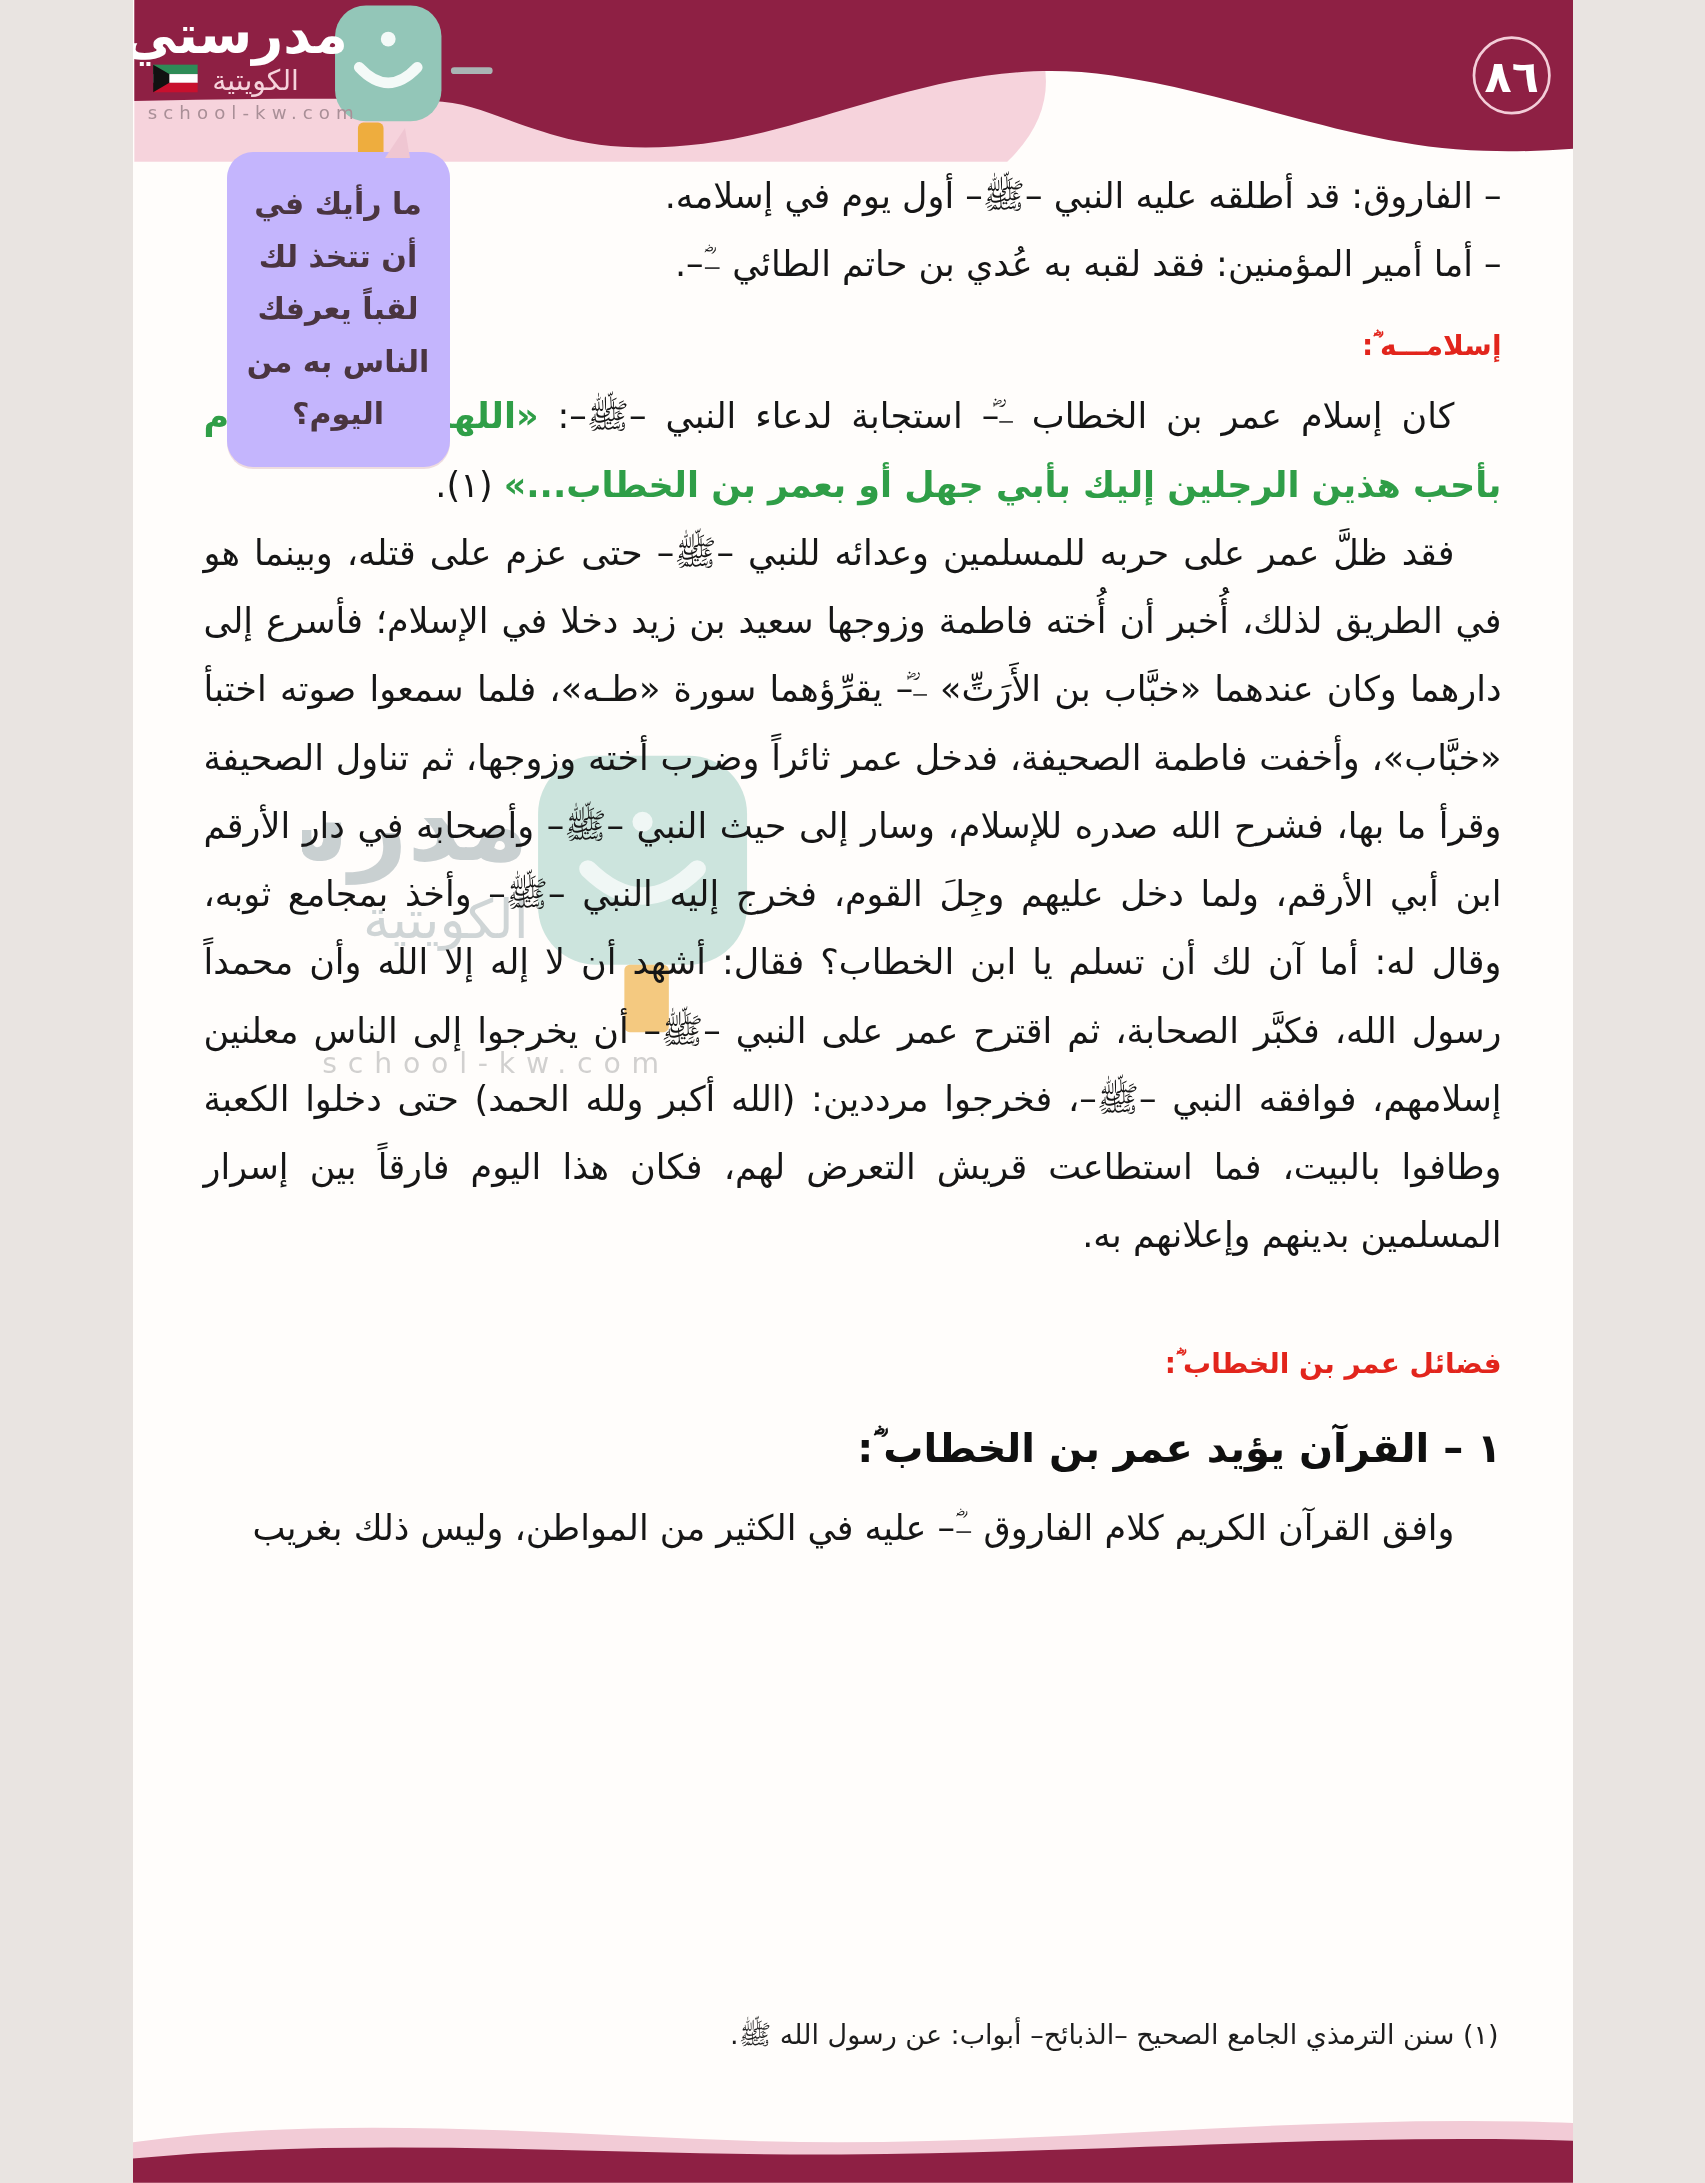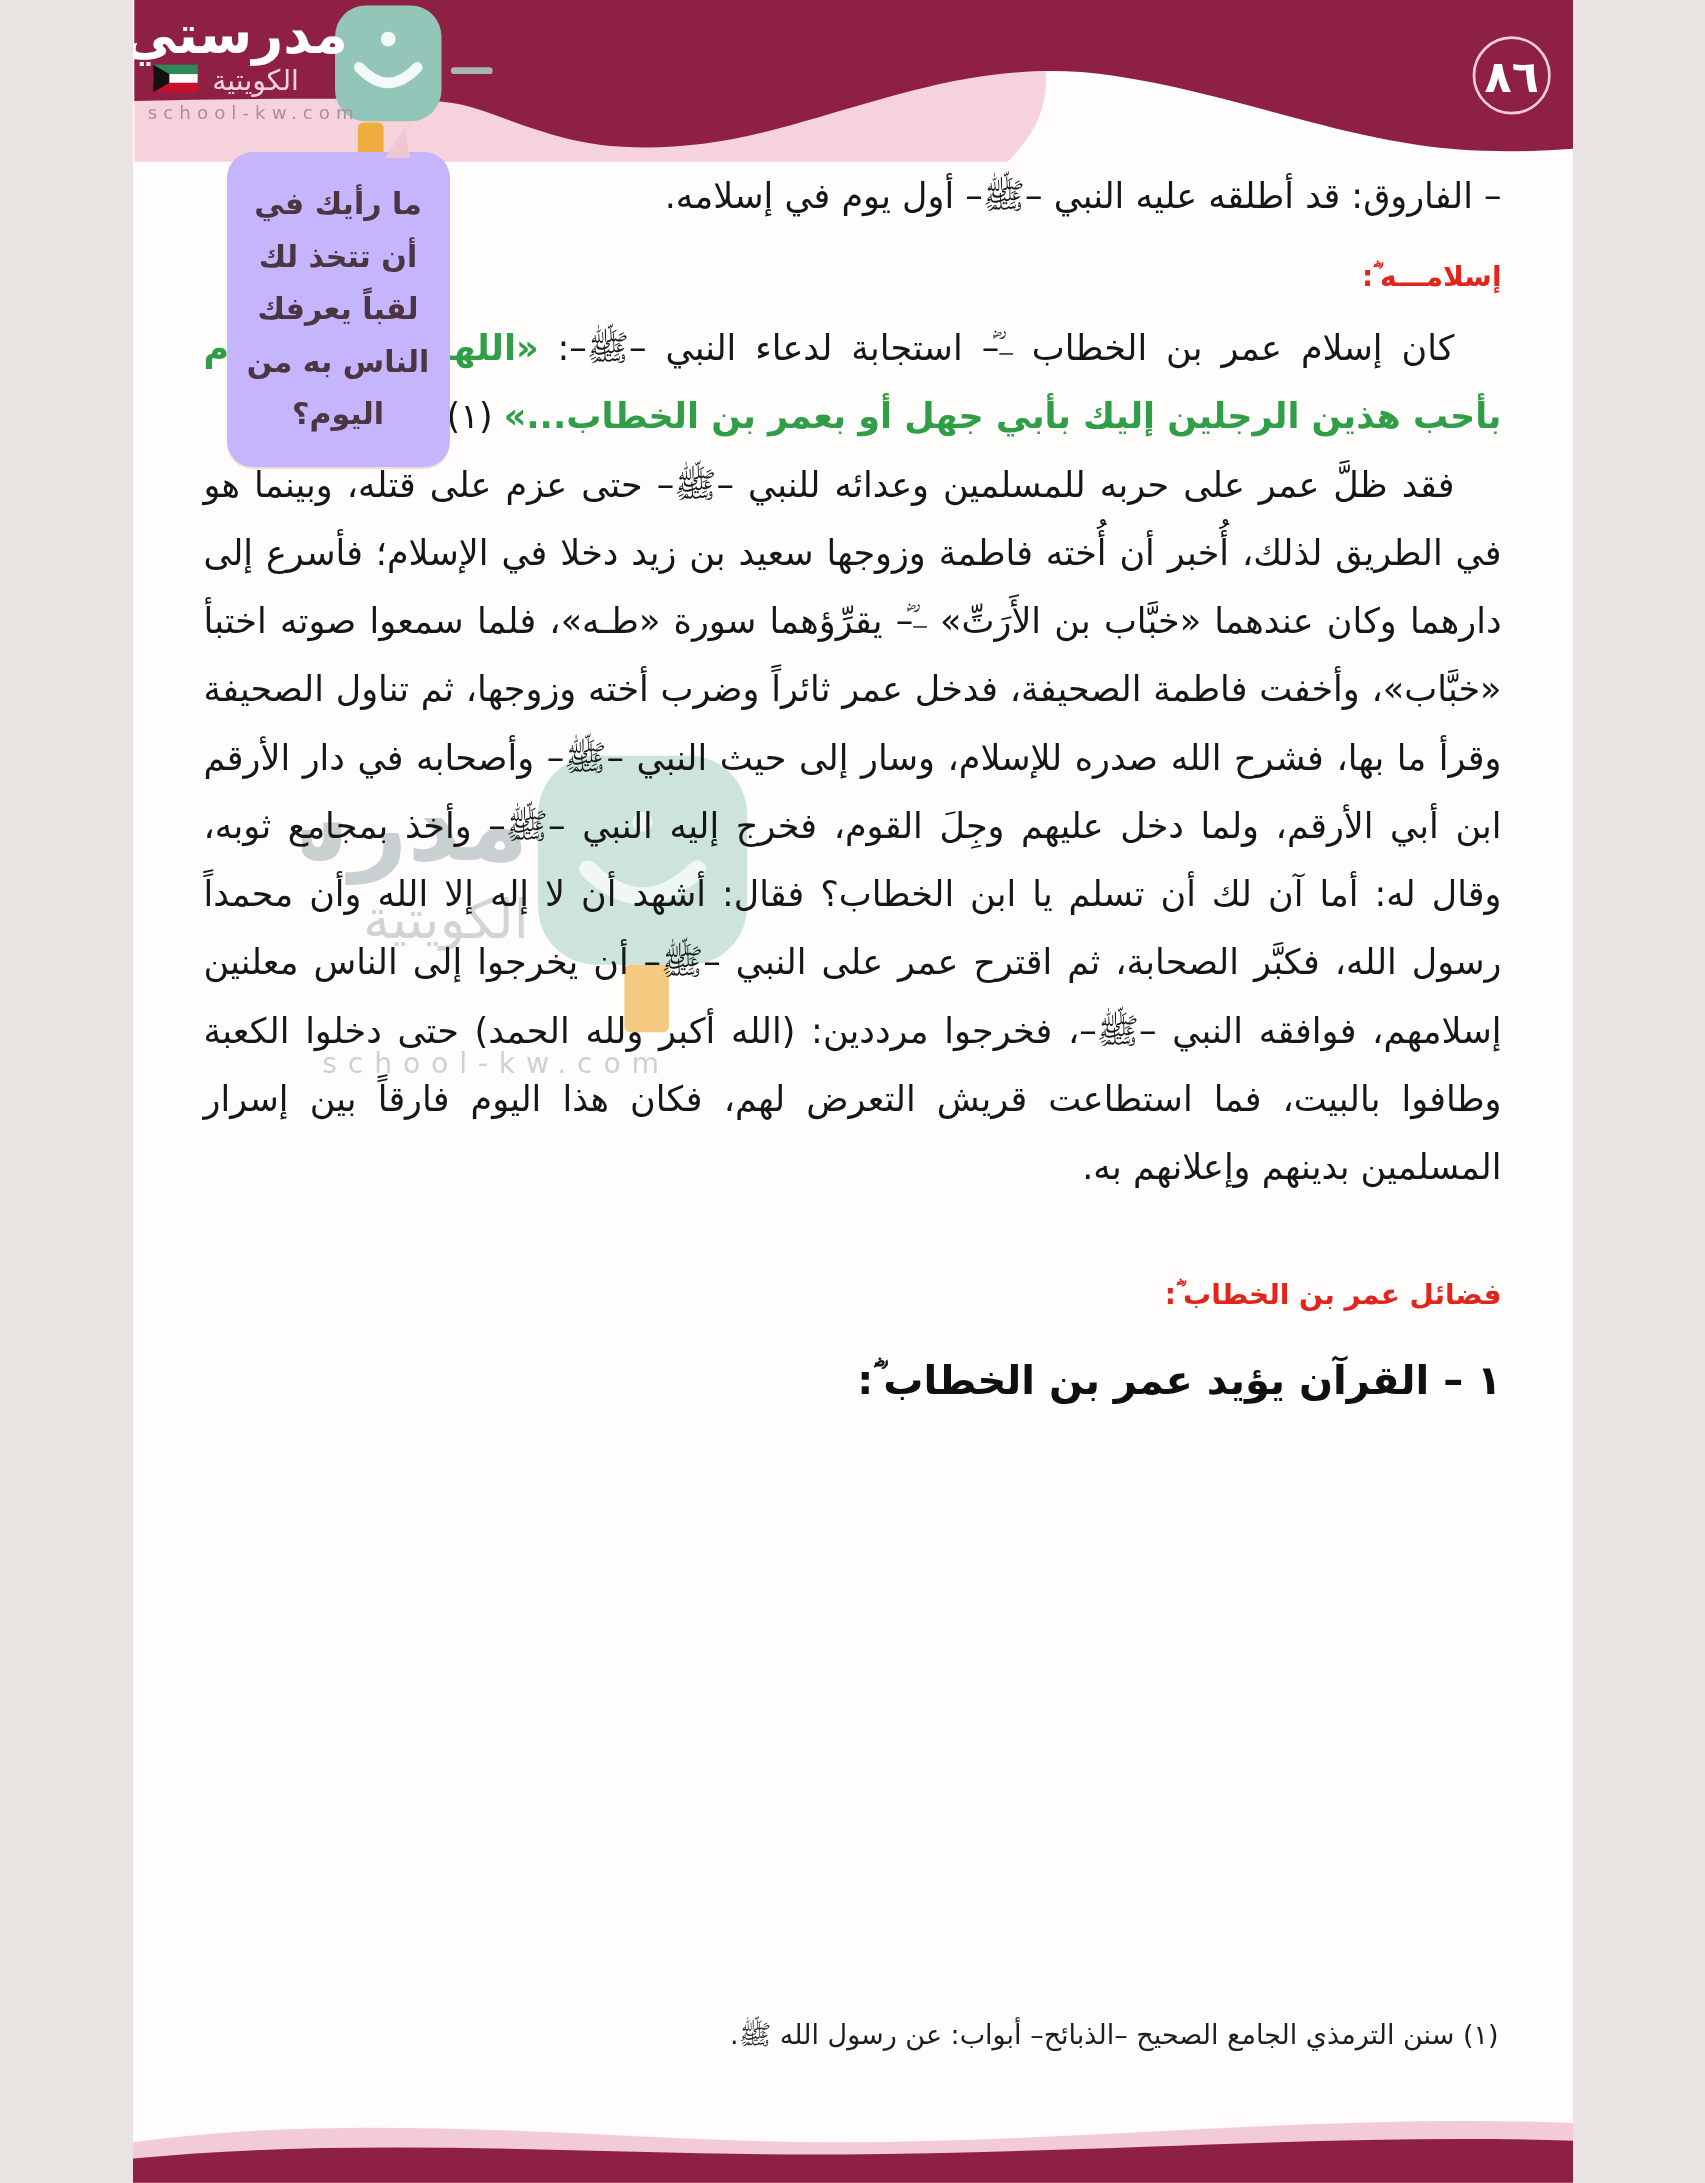--- a/index.html
+++ b/index.html
@@ -137,32 +137,34 @@
     <path d="M424 178 Q505 258 586 178" stroke="#ffffff" stroke-width="26" fill="none" stroke-linecap="round" opacity="0.7"></path>
     <rect x="478" y="320" width="66" height="100" rx="8" fill="#eead3e" opacity="0.65"></rect>
     <text x="336" y="165" text-anchor="end" class="wm-title">مدرستي</text>
     <text x="336" y="280" text-anchor="end" class="wm-sub">الكويتية</text>
     <text x="30" y="480" class="wm-site">school-kw.com</text>
   </svg>
 
   <main class="content" dir="rtl">
 
     <p class="lead">– الفاروق: قد أطلقه عليه النبي –ﷺ– أول يوم في إسلامه.</p>
+    <p class="lead">– أما أمير المؤمنين: فقد لقبه به عُدي بن حاتم الطائي –ؓ–.</p>
 
     <h2 class="red-heading">إسلامـــه ؓ:</h2>
 
     <p class="indent"><span>كان إسلام عمر بن الخطاب –ؓ– استجابة لدعاء النبي –ﷺ–: </span><span class="green">«اللهم أعز الإسلام بأحب هذين الرجلين إليك بأبي جهل أو بعمر بن الخطاب...»</span><span> (١).</span></p>
 
     <p class="indent">فقد ظلَّ عمر على حربه للمسلمين وعدائه للنبي –ﷺ– حتى عزم على قتله، وبينما هو في الطريق لذلك، أُخبر أن أُخته فاطمة وزوجها سعيد بن زيد دخلا في الإسلام؛ فأسرع إلى دارهما وكان عندهما «خبَّاب بن الأَرَتِّ» –ؓ– يقرِّؤهما سورة «طـه»، فلما سمعوا صوته اختبأ «خبَّاب»، وأخفت فاطمة الصحيفة، فدخل عمر ثائراً وضرب أخته وزوجها، ثم تناول الصحيفة وقرأ ما بها، فشرح الله صدره للإسلام، وسار إلى حيث النبي –ﷺ– وأصحابه في دار الأرقم ابن أبي الأرقم، ولما دخل عليهم وجِلَ القوم، فخرج إليه النبي –ﷺ– وأخذ بمجامع ثوبه، وقال له: أما آن لك أن تسلم يا ابن الخطاب؟ فقال: أشهد أن لا إله إلا الله وأن محمداً رسول الله، فكبَّر الصحابة، ثم اقترح عمر على النبي –ﷺ– أن يخرجوا إلى الناس معلنين إسلامهم، فوافقه النبي –ﷺ–، فخرجوا مرددين: (الله أكبر ولله الحمد) حتى دخلوا الكعبة وطافوا بالبيت، فما استطاعت قريش التعرض لهم، فكان هذا اليوم فارقاً بين إسرار المسلمين بدينهم وإعلانهم به.</p>
 
     <h2 class="red-heading spaced">فضائل عمر بن الخطاب ؓ:</h2>
 
 
     <h3 class="black-subheading">١ – القرآن يؤيد عمر بن الخطاب ؓ:</h3>
 
+    <p class="indent">وافق القرآن الكريم كلام الفاروق –ؓ– عليه في الكثير من المواطن، وليس ذلك بغريب</p>
 
   </main>
 
   <p class="footnote" dir="rtl">(١) سنن الترمذي الجامع الصحيح –الذبائح– أبواب: عن رسول الله ﷺ.</p>
 
   <svg class="footer-svg" width="1706" height="88" viewBox="0 0 2529 130">
     <path d="M0 70 C300 28 620 58 920 68 C1320 80 1700 28 2100 40
              C2300 46 2450 62 2529 50 V130 H0 Z" fill="#f2cbd6"></path>
     <path d="M0 94 C350 60 700 90 1050 88 C1450 85 1800 56 2150 68
              C2350 76 2460 82 2529 72 V130 H0 Z" fill="#8e2044"></path>

